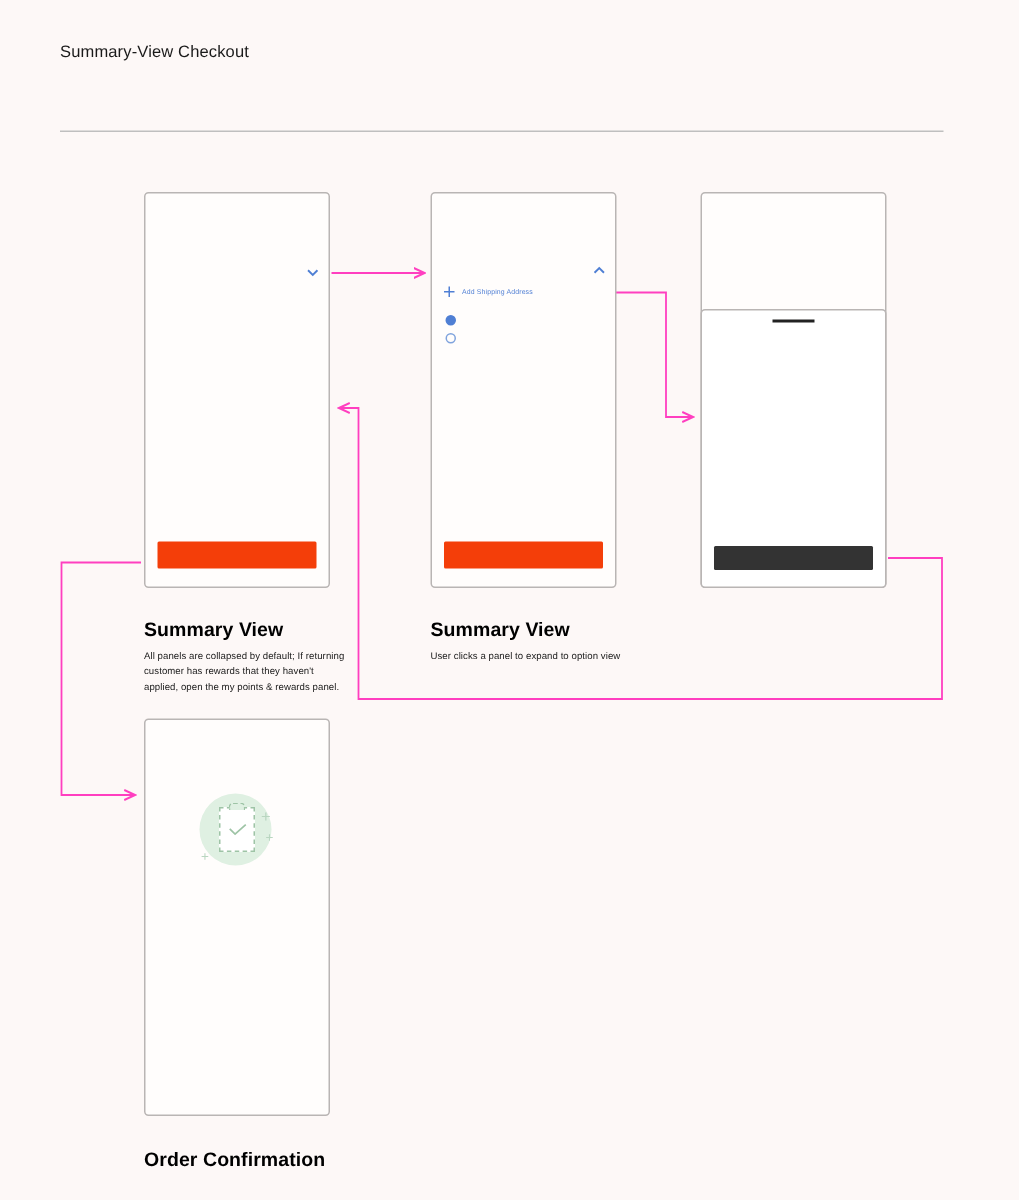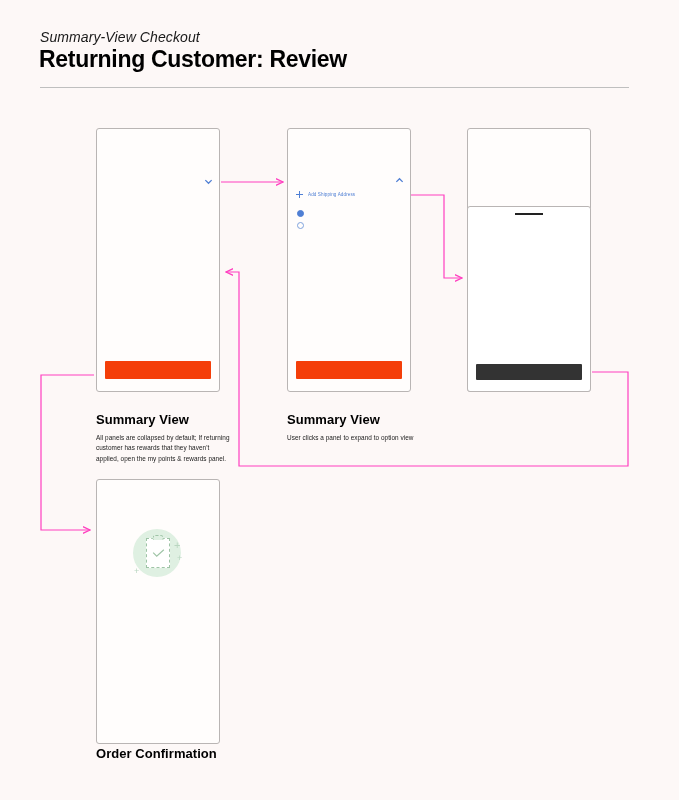--- a/index.html
+++ b/index.html
@@ -19,24 +19,23 @@
   .canvas {
     position: absolute;
     inset: 0;
   }
 
   
   .eyebrow {
     position: absolute;
     left: 40px;
     top: 29px;
-    font-size: 14px;
+    font-size: 11px;
     letter-spacing: 0.1px;
     color: #1a1a1a;
-    font-style: italic;
   }
   .page-title {
     position: absolute;
     left: 39px;
     top: 46px;
     font-size: 23px;
     font-weight: bold;
     letter-spacing: -0.3px;
     color: #000000;
   }
@@ -224,42 +223,41 @@
   }
   .caption-body {
     font-size: 6.4px;
     line-height: 1.62;
     color: #1a1a1a;
     letter-spacing: 0.05px;
   }
   .cap-1 { left: 96px;  top: 412px; }
   .cap-2 { left: 287px; top: 412px; }
   .cap-3 { left: 467px; top: 412px; width: 126px; }
-  .cap-4 { left: 96px;  top: 746px; }
+  .cap-4 { left: 96px;  top: 765px; }
 
   
   .flow-layer {
     position: absolute;
     inset: 0;
     pointer-events: none;
   }
   .flow-layer svg {
     position: absolute;
     inset: 0;
     width: 679px;
     height: 800px;
   }
 </style>
 </head>
 <body>
 
 <div class="canvas">
 
   <div class="eyebrow">Summary-View Checkout</div>
-  <div class="page-title">Returning Customer: Review</div>
   <div class="header-rule"></div>
 
   <div class="flow-layer">
     <svg viewBox="0 0 679 800" xmlns="http://www.w3.org/2000/svg">
       <defs>
         <marker id="ah-r" markerWidth="7" markerHeight="7" refX="6" refY="3.2" orient="auto">
           <path d="M0,0.4 L6,3.2 L0,6" fill="none" stroke="#ff3fc0" stroke-width="1.1"></path>
         </marker>
         <marker id="ah-l" markerWidth="7" markerHeight="7" refX="6" refY="3.2" orient="auto">
           <path d="M0,0.4 L6,3.2 L0,6" fill="none" stroke="#ff3fc0" stroke-width="1.1"></path>

